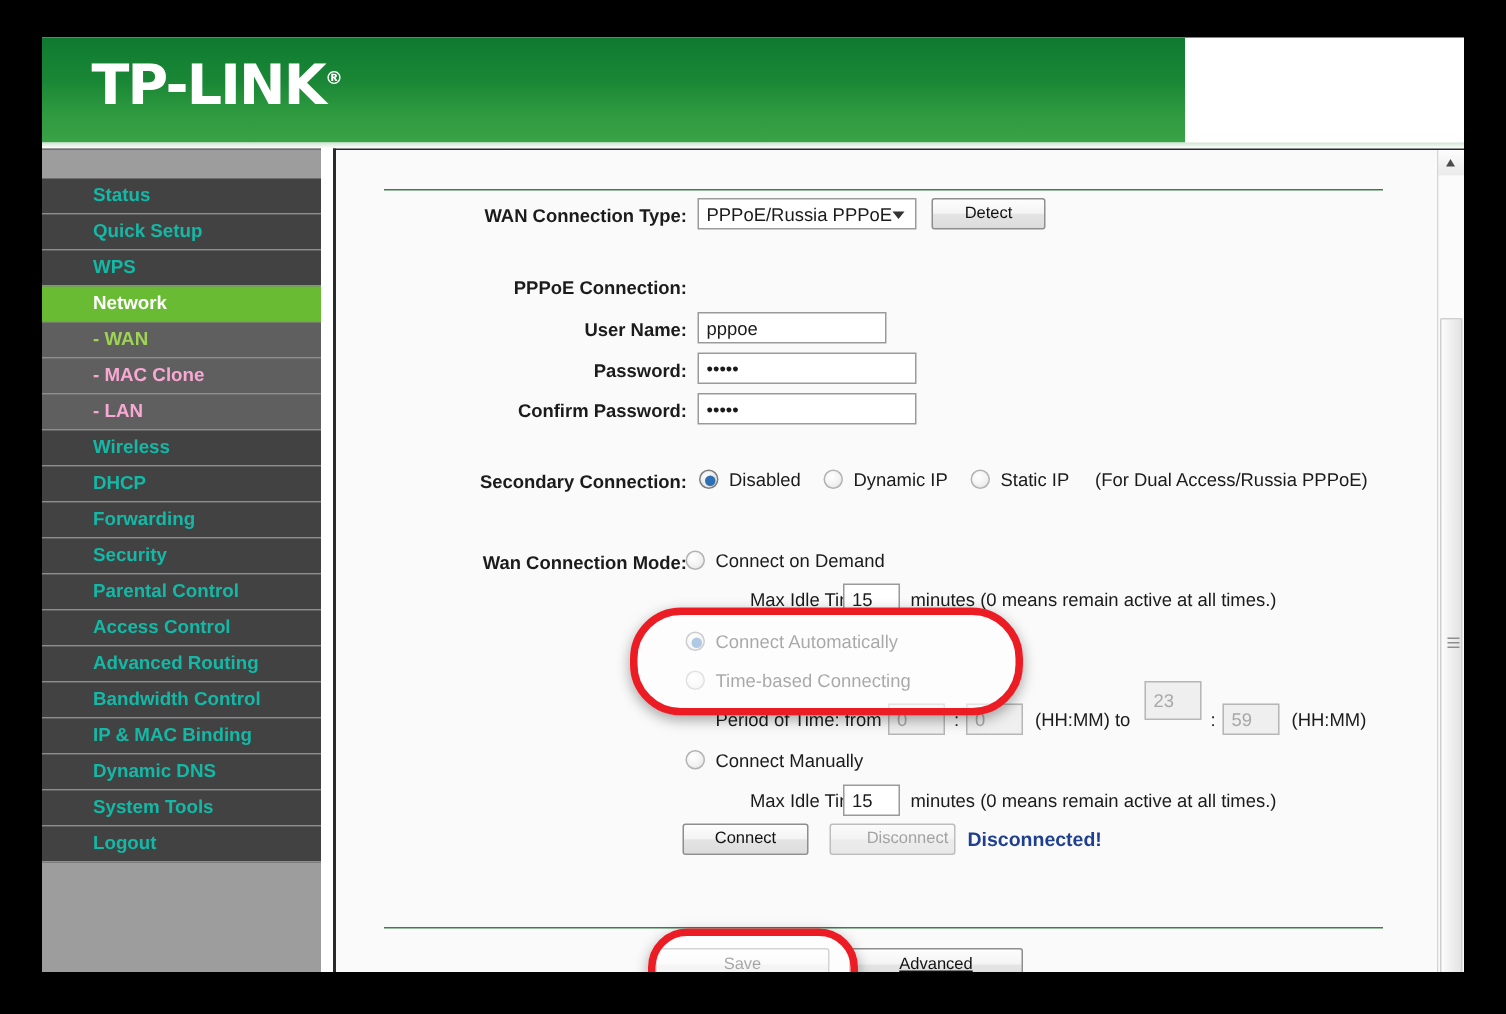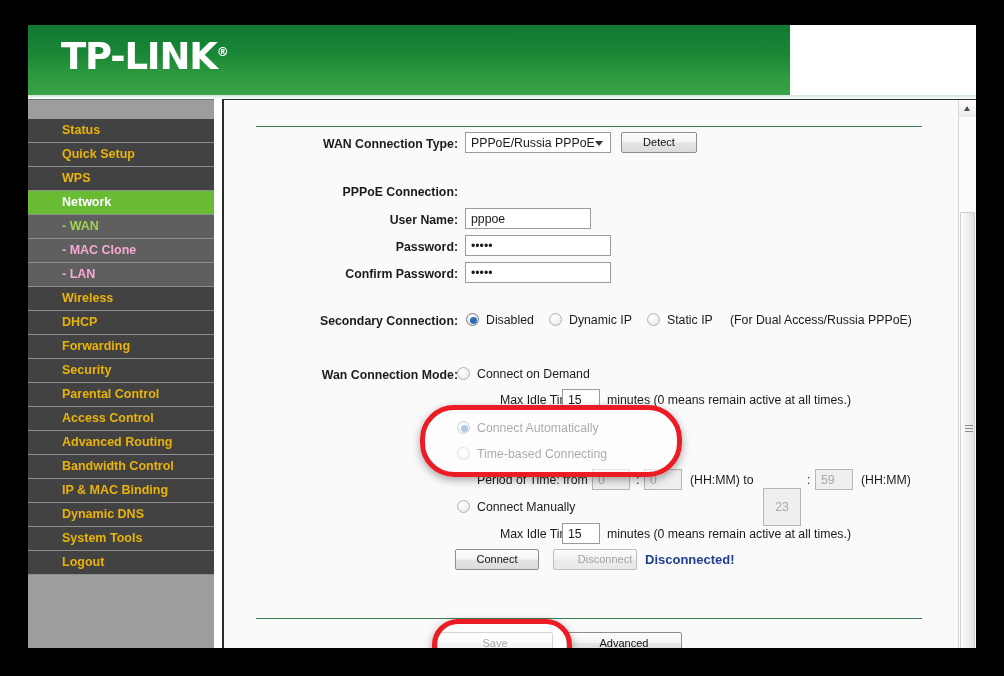--- a/index.html
+++ b/index.html
@@ -63,21 +63,21 @@
     position: absolute; left: 0; top: 0;
     width: 186px; height: 549px;
     background: #9d9d9d;
     border-top: 1px solid #6f6f6f;
   }
   #sidebar-top-pad { height: 19px; background: #9d9d9d; }
   .nav-item {
     height: 24px;
     background: #424242;
     border-bottom: 1px solid #8e8e8e;
-    color: #eab308;
+    color: #14b8a6;
     font-size: 12.5px;
     font-weight: bold;
     line-height: 23px;
     padding-left: 34px;
     white-space: nowrap;
     cursor: pointer;
   }
   .nav-item.active {
     background: #68bb32;
     color: #ffffff;
@@ -332,21 +332,21 @@
           <div class="row txt" style="left:253px; top:321px;">Connect Automatically</div>
 
           <div class="radio" style="left:233px; top:347px;"></div>
           <div class="row txt" style="left:253px; top:347px;">Time-based Connecting</div>
 
           <div class="row txt" style="left:253px; top:373px;">Period of Time: from</div>
           <input class="tbox dis ctr" style="left: 368px; top: 369px; width: 38px; height: 21px;" value="0">
           <div class="row txt" style="left:412px; top:373px;">:</div>
           <input class="tbox dis ctr" style="left: 420px; top: 369px; width: 38px; height: 21px;" value="0">
           <div class="row txt" style="left:466px; top:373px;">(HH:MM) to</div>
-          <input class="tbox dis ctr" style="left: 539px; top: 388px; width: 38px; height: 38px; text-align: center;" value="23">
+          <input class="tbox dis ctr" style="left: 539px; top: 354px; width: 38px; height: 26px;" value="23">
           <div class="row txt" style="left:583px; top:373px;">:</div>
           <input class="tbox dis ctr" style="left: 591px; top: 369px; width: 38px; height: 21px;" value="59">
           <div class="row txt" style="left:637px; top:373px;">(HH:MM)</div>
 
           <div class="radio" style="left:233px; top:400px;"></div>
           <div class="row txt" style="left:253px; top:400px;">Connect Manually</div>
 
           <div class="row txt" style="left:276px; top:427px;">Max Idle Time:</div>
           <input class="tbox ctr" style="left: 338px; top: 423px; width: 38px; height: 21px;" value="15">
           <div class="row txt" style="left:383px; top:427px;">minutes (0 means remain active at all times.)</div>

